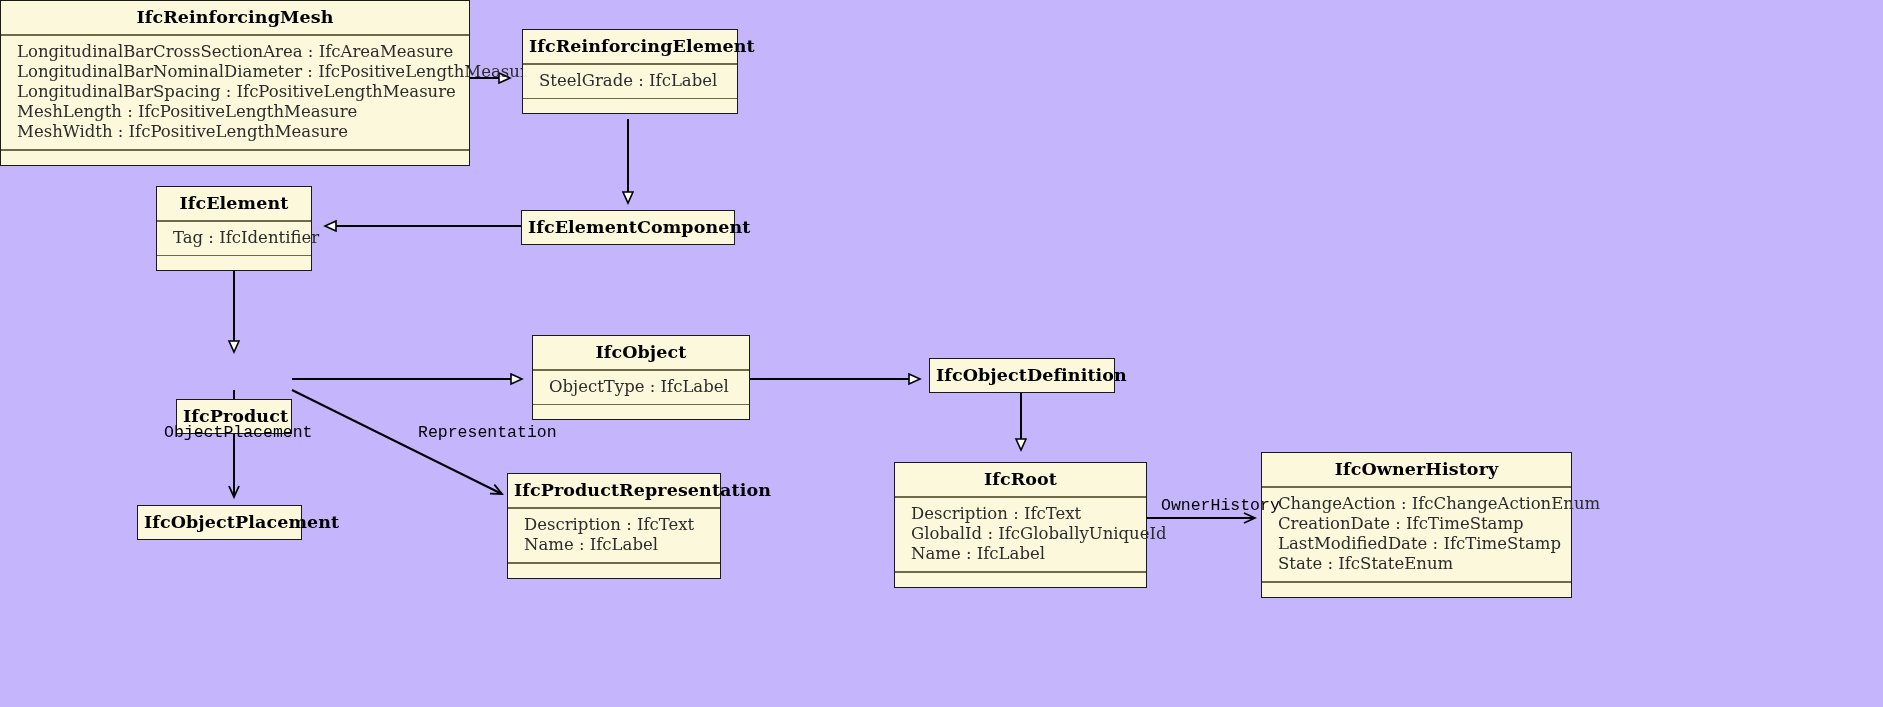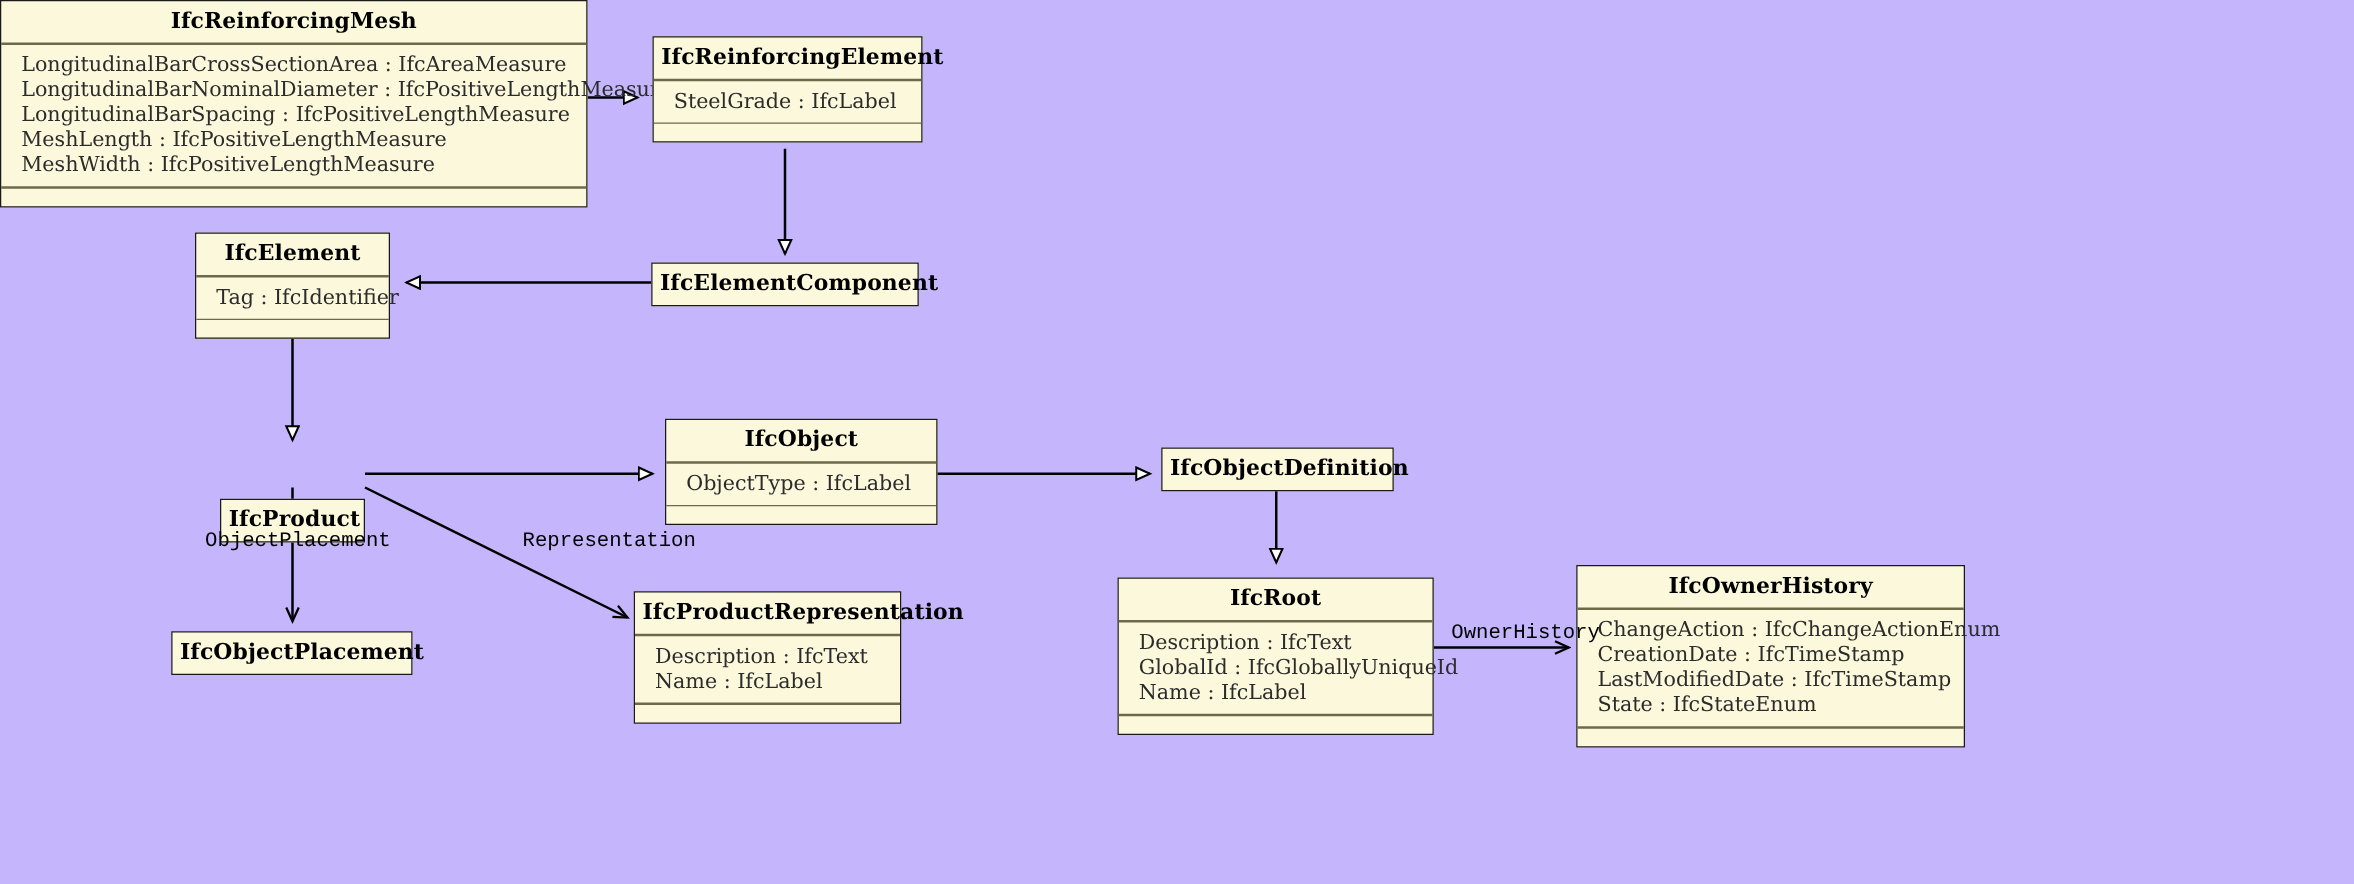--- a/index.html
+++ b/index.html
@@ -169,21 +169,21 @@
       <div class="attr">ObjectType : IfcLabel</div>
     </div>
     <div class="divider"></div>
     <div class="empty"></div>
   </div>
 
   <div class="umlbox" style="left:929px; top:358px; width:186px;">
     <div class="title">IfcObjectDefinition</div>
   </div>
 
-  <div class="umlbox" style="left:137px; top:505px; width:193px;">
+  <div class="umlbox" style="left:137px; top:505px; width:165px;">
     <div class="title">IfcObjectPlacement</div>
   </div>
 
   <div class="umlbox" style="left:507px; top:473px; width:214px;">
     <div class="title">IfcProductRepresentation</div>
     <div class="divider"></div>
     <div class="attrs">
       <div class="attr">Description : IfcText</div>
       <div class="attr">Name : IfcLabel</div>
     </div>

